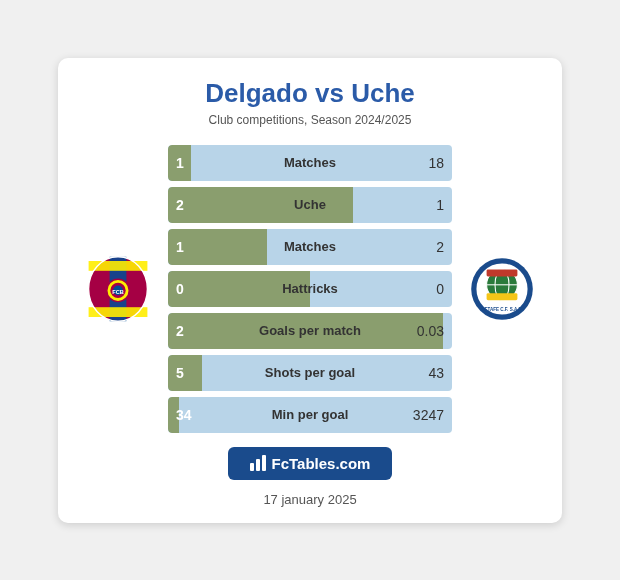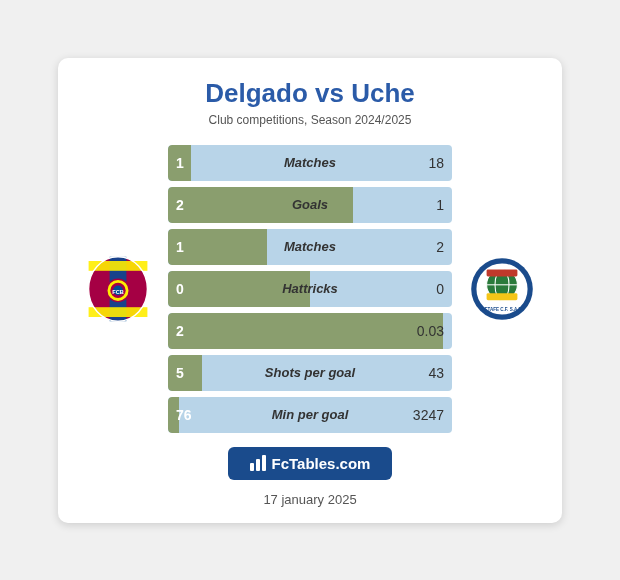--- a/index.html
+++ b/index.html
@@ -88,21 +88,20 @@
 
     .stat-label {
       position: absolute;
       left: 50%;
       transform: translateX(-50%);
       font-size: 13px;
       font-weight: bold;
       color: #333;
       z-index: 2;
       white-space: nowrap;
-      font-style: italic;
     }
 
     .stat-right-val {
       position: absolute;
       right: 8px;
       font-size: 14px;
       font-weight: normal;
       color: #333;
       z-index: 2;
     }
@@ -191,49 +190,50 @@
     <div class="stats-rows" id="stats-container">
     <div class="stat-row">
       <div class="stat-left-bar" style="width:8%"></div>
       <span class="stat-left-val">1</span>
       <span class="stat-label">Matches</span>
       <span class="stat-right-val">18</span>
     </div>
         <div class="stat-row">
       <div class="stat-left-bar" style="width:65%"></div>
       <span class="stat-left-val">2</span>
-      <span class="stat-label">Goals</span>
+      <span class="stat-label">Uche</span>
       <span class="stat-right-val">1</span>
     </div>
         <div class="stat-row">
       <div class="stat-left-bar" style="width:35%"></div>
       <span class="stat-left-val">1</span>
       <span class="stat-label">Matches</span>
       <span class="stat-right-val">2</span>
     </div>
         <div class="stat-row">
       <div class="stat-left-bar" style="width:50%"></div>
       <span class="stat-left-val">0</span>
       <span class="stat-label">Hattricks</span>
       <span class="stat-right-val">0</span>
     </div>
         <div class="stat-row">
       <div class="stat-left-bar" style="width:97%"></div>
       <span class="stat-left-val">2</span>
+      <span class="stat-label">Goals per match</span>
       <span class="stat-right-val">0.03</span>
     </div>
         <div class="stat-row">
       <div class="stat-left-bar" style="width:12%"></div>
       <span class="stat-left-val">5</span>
       <span class="stat-label">Shots per goal</span>
       <span class="stat-right-val">43</span>
     </div>
         <div class="stat-row">
       <div class="stat-left-bar" style="width:4%"></div>
-      <span class="stat-left-val">76</span>
+      <span class="stat-left-val">34</span>
       <span class="stat-label">Min per goal</span>
       <span class="stat-right-val">3247</span>
     </div>
       </div>
 
     <div class="logo-right">
       <svg class="getafe-logo" viewBox="0 0 100 100" xmlns="http://www.w3.org/2000/svg">
         <circle cx="50" cy="50" r="44" fill="#1a4b8c"></circle>
         <circle cx="50" cy="50" r="38" fill="#fff"></circle>
 

